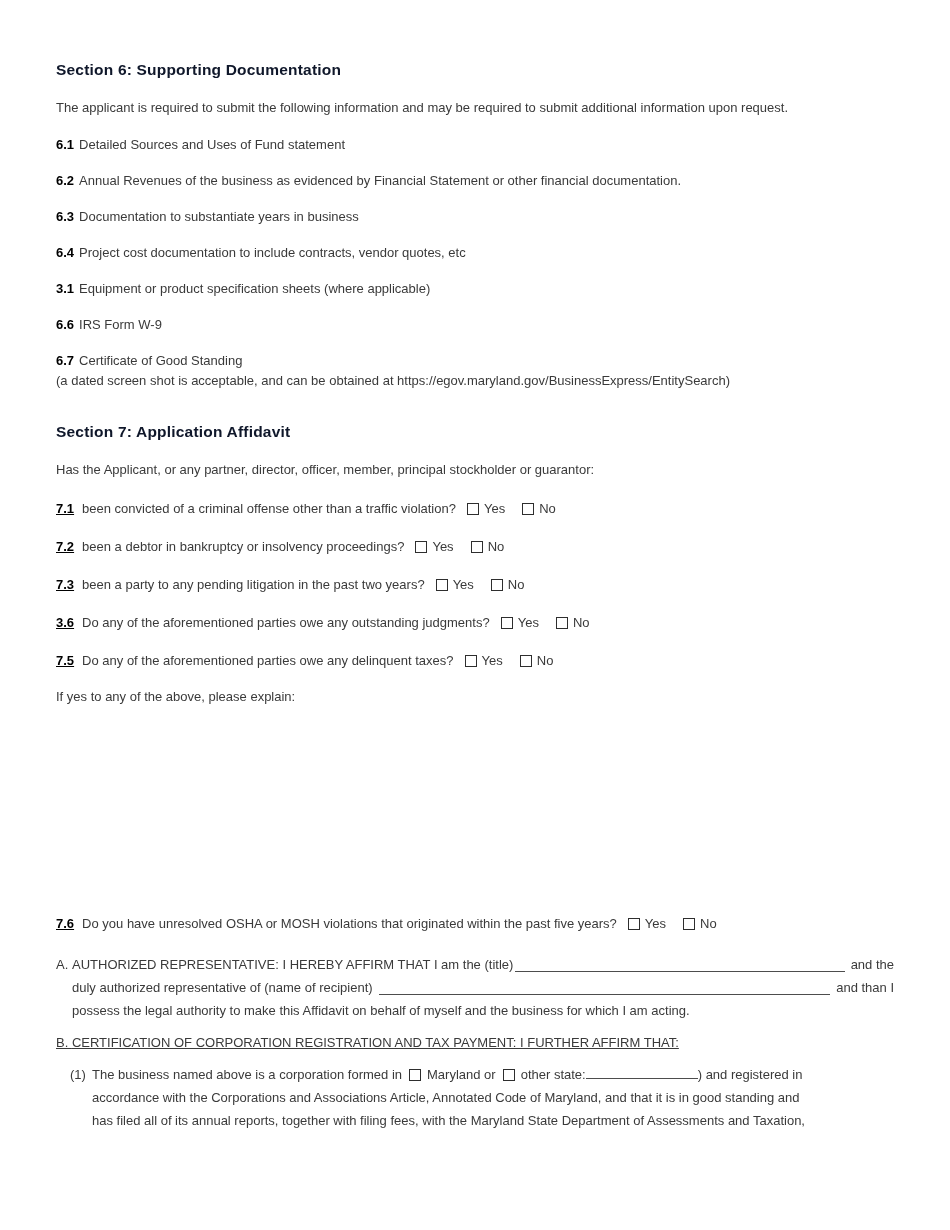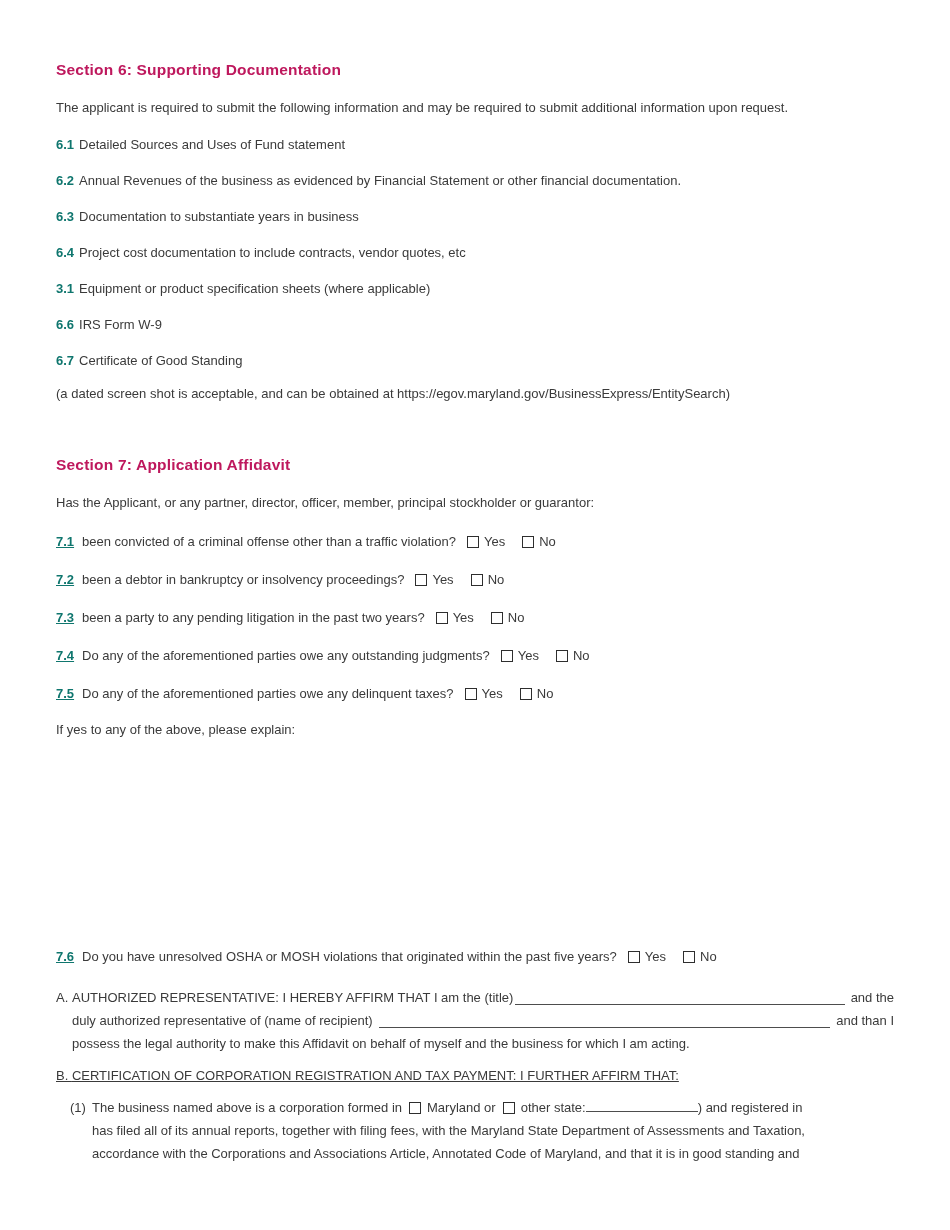--- a/index.html
+++ b/index.html
@@ -12,48 +12,48 @@
     color: #3a3a3a;
     font-size: 13px;
   }
   .page {
     width: 950px;
     height: 1230px;
     padding: 62px 56px 0 56px;
     overflow: hidden;
   }
   .section-title {
-    color: #be185d;
+    color: #0f172a;
     font-size: 15.5px;
     font-weight: bold;
     letter-spacing: 0.2px;
     margin: 0;
     line-height: 16px;
   }
   .intro {
     margin: 22px 0 0 0;
     line-height: 16px;
     max-width: 758px;
   }
   .doc-item {
     margin-top: 22px;
     line-height: 14px;
     white-space: nowrap;
   }
   .num {
-    color: #0f766e;
+    color: #000000;
     font-weight: bold;
     margin-right: 5px;
   }
   .doc-note {
-    margin-top: 19px;
-    line-height: 14px;
-    white-space: nowrap;
-  }
-  .section7 { margin-top: 56px; }
+    margin-top: 6px;
+    line-height: 14px;
+    white-space: nowrap;
+  }
+  .section7 { margin-top: 36px; }
   .q-row {
     margin-top: 24px;
     line-height: 14px;
     white-space: nowrap;
   }
   .q-row .num { margin-right: 8px; text-decoration: underline; }
   .cb {
     display: inline-block;
     width: 12px;
     height: 12px;
@@ -155,21 +155,21 @@
     <div class="q-row">
       <span class="num">7.1</span><span>been convicted of a criminal offense other than a traffic violation?</span><span class="cb cb-yes"></span><span>Yes</span><span class="cb cb-no"></span><span>No</span>
     </div>
     <div class="q-row">
       <span class="num">7.2</span><span>been a debtor in bankruptcy or insolvency proceedings?</span><span class="cb cb-yes"></span><span>Yes</span><span class="cb cb-no"></span><span>No</span>
     </div>
     <div class="q-row">
       <span class="num">7.3</span><span>been a party to any pending litigation in the past two years?</span><span class="cb cb-yes"></span><span>Yes</span><span class="cb cb-no"></span><span>No</span>
     </div>
     <div class="q-row">
-      <span class="num">7.4</span><span>Do any of the aforementioned parties owe any outstanding judgments?</span><span class="cb cb-yes"></span><span>Yes</span><span class="cb cb-no"></span><span>No</span>
+      <span class="num">3.6</span><span>Do any of the aforementioned parties owe any outstanding judgments?</span><span class="cb cb-yes"></span><span>Yes</span><span class="cb cb-no"></span><span>No</span>
     </div>
     <div class="q-row">
       <span class="num">7.5</span><span>Do any of the aforementioned parties owe any delinquent taxes?</span><span class="cb cb-yes"></span><span>Yes</span><span class="cb cb-no"></span><span>No</span>
     </div>
 
     <div class="explain-prompt">If yes to any of the above, please explain:</div>
 
     <div class="explain-area"></div>
 
     <div class="q-row q-osha">
@@ -193,18 +193,18 @@
 
     <div class="affirm-b">
       <span>B. </span>
       <span>CERTIFICATION OF CORPORATION REGISTRATION AND TAX PAYMENT: I FURTHER AFFIRM THAT:</span>
     </div>
 
     <div class="clause">
       <div class="clause-line">
         <span class="clause-label">(1) </span><span>The business named above is a corporation formed in</span><span class="cb cb-inline"></span><span>Maryland or</span><span class="cb cb-inline"></span><span>other state:</span><span class="blank-short"></span><span>) and registered in</span>
       </div>
+      <div class="clause-line">accordance with the Corporations and Associations Article, Annotated Code of Maryland, and that it is in good standing and</div>
       <div class="clause-line">has filed all of its annual reports, together with filing fees, with the Maryland State Department of Assessments and Taxation,</div>
-      <div class="clause-line">accordance with the Corporations and Associations Article, Annotated Code of Maryland, and that it is in good standing and</div>
     </div>
   </div>
 
 </div>
 
 </body></html>

